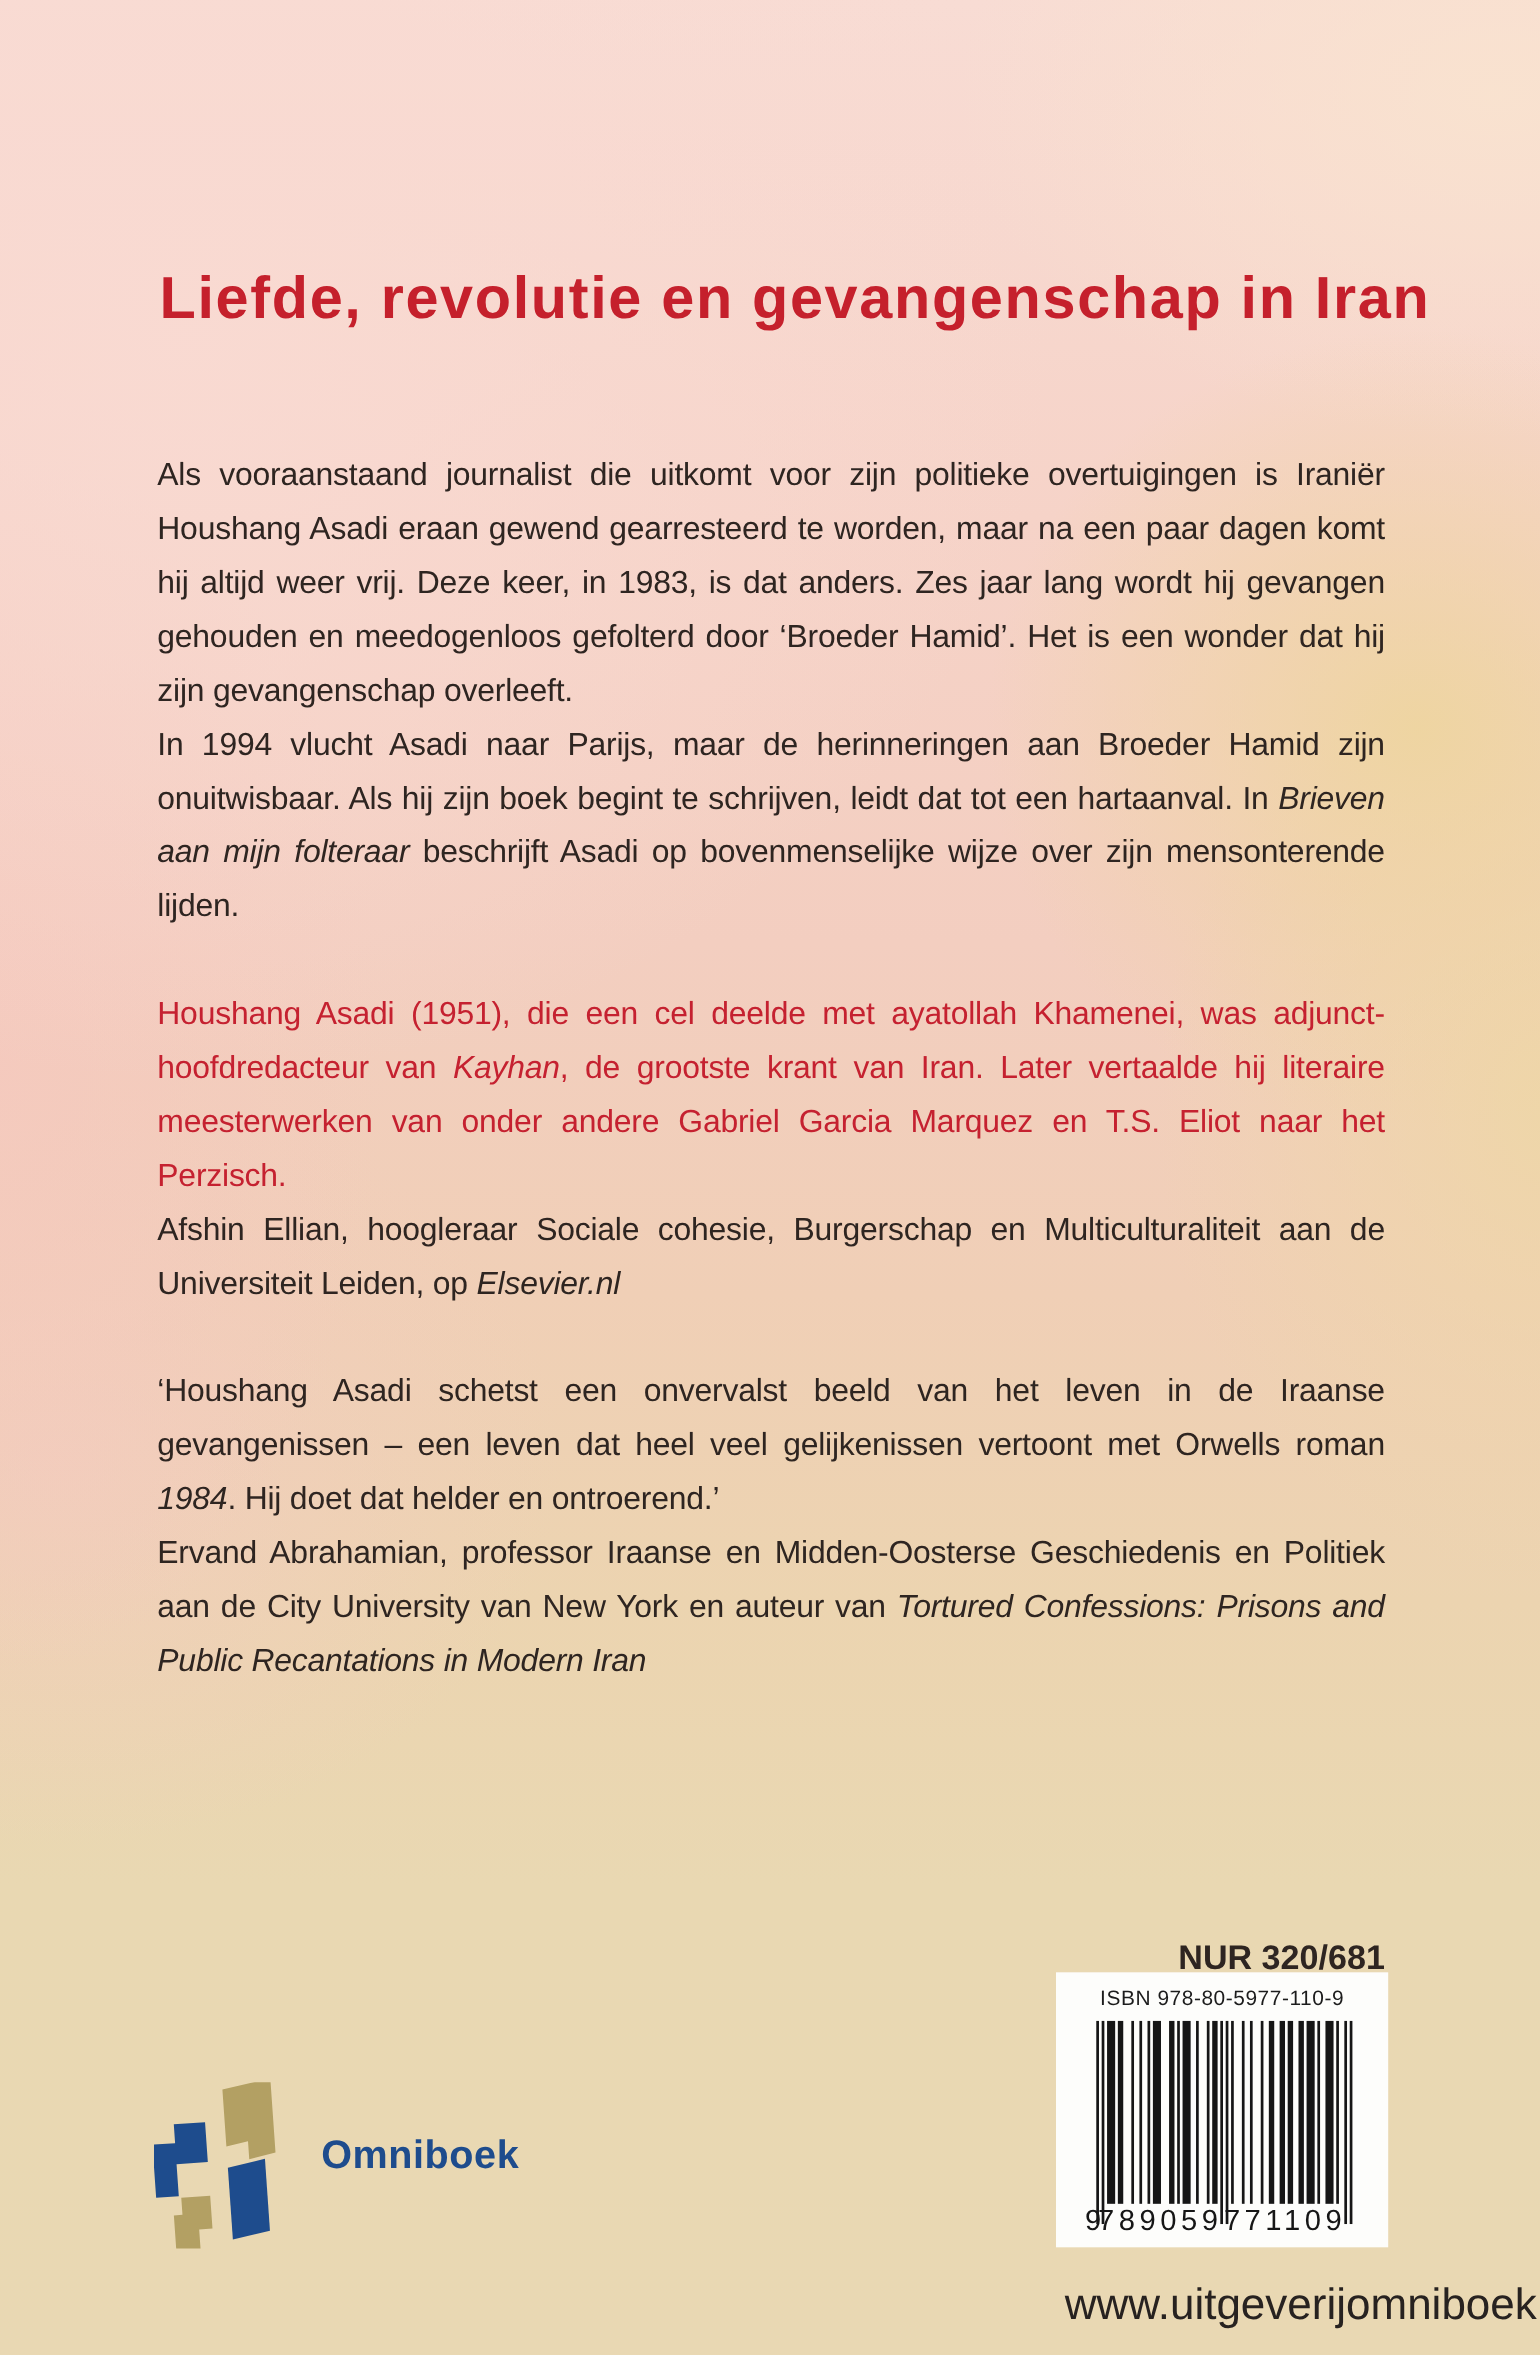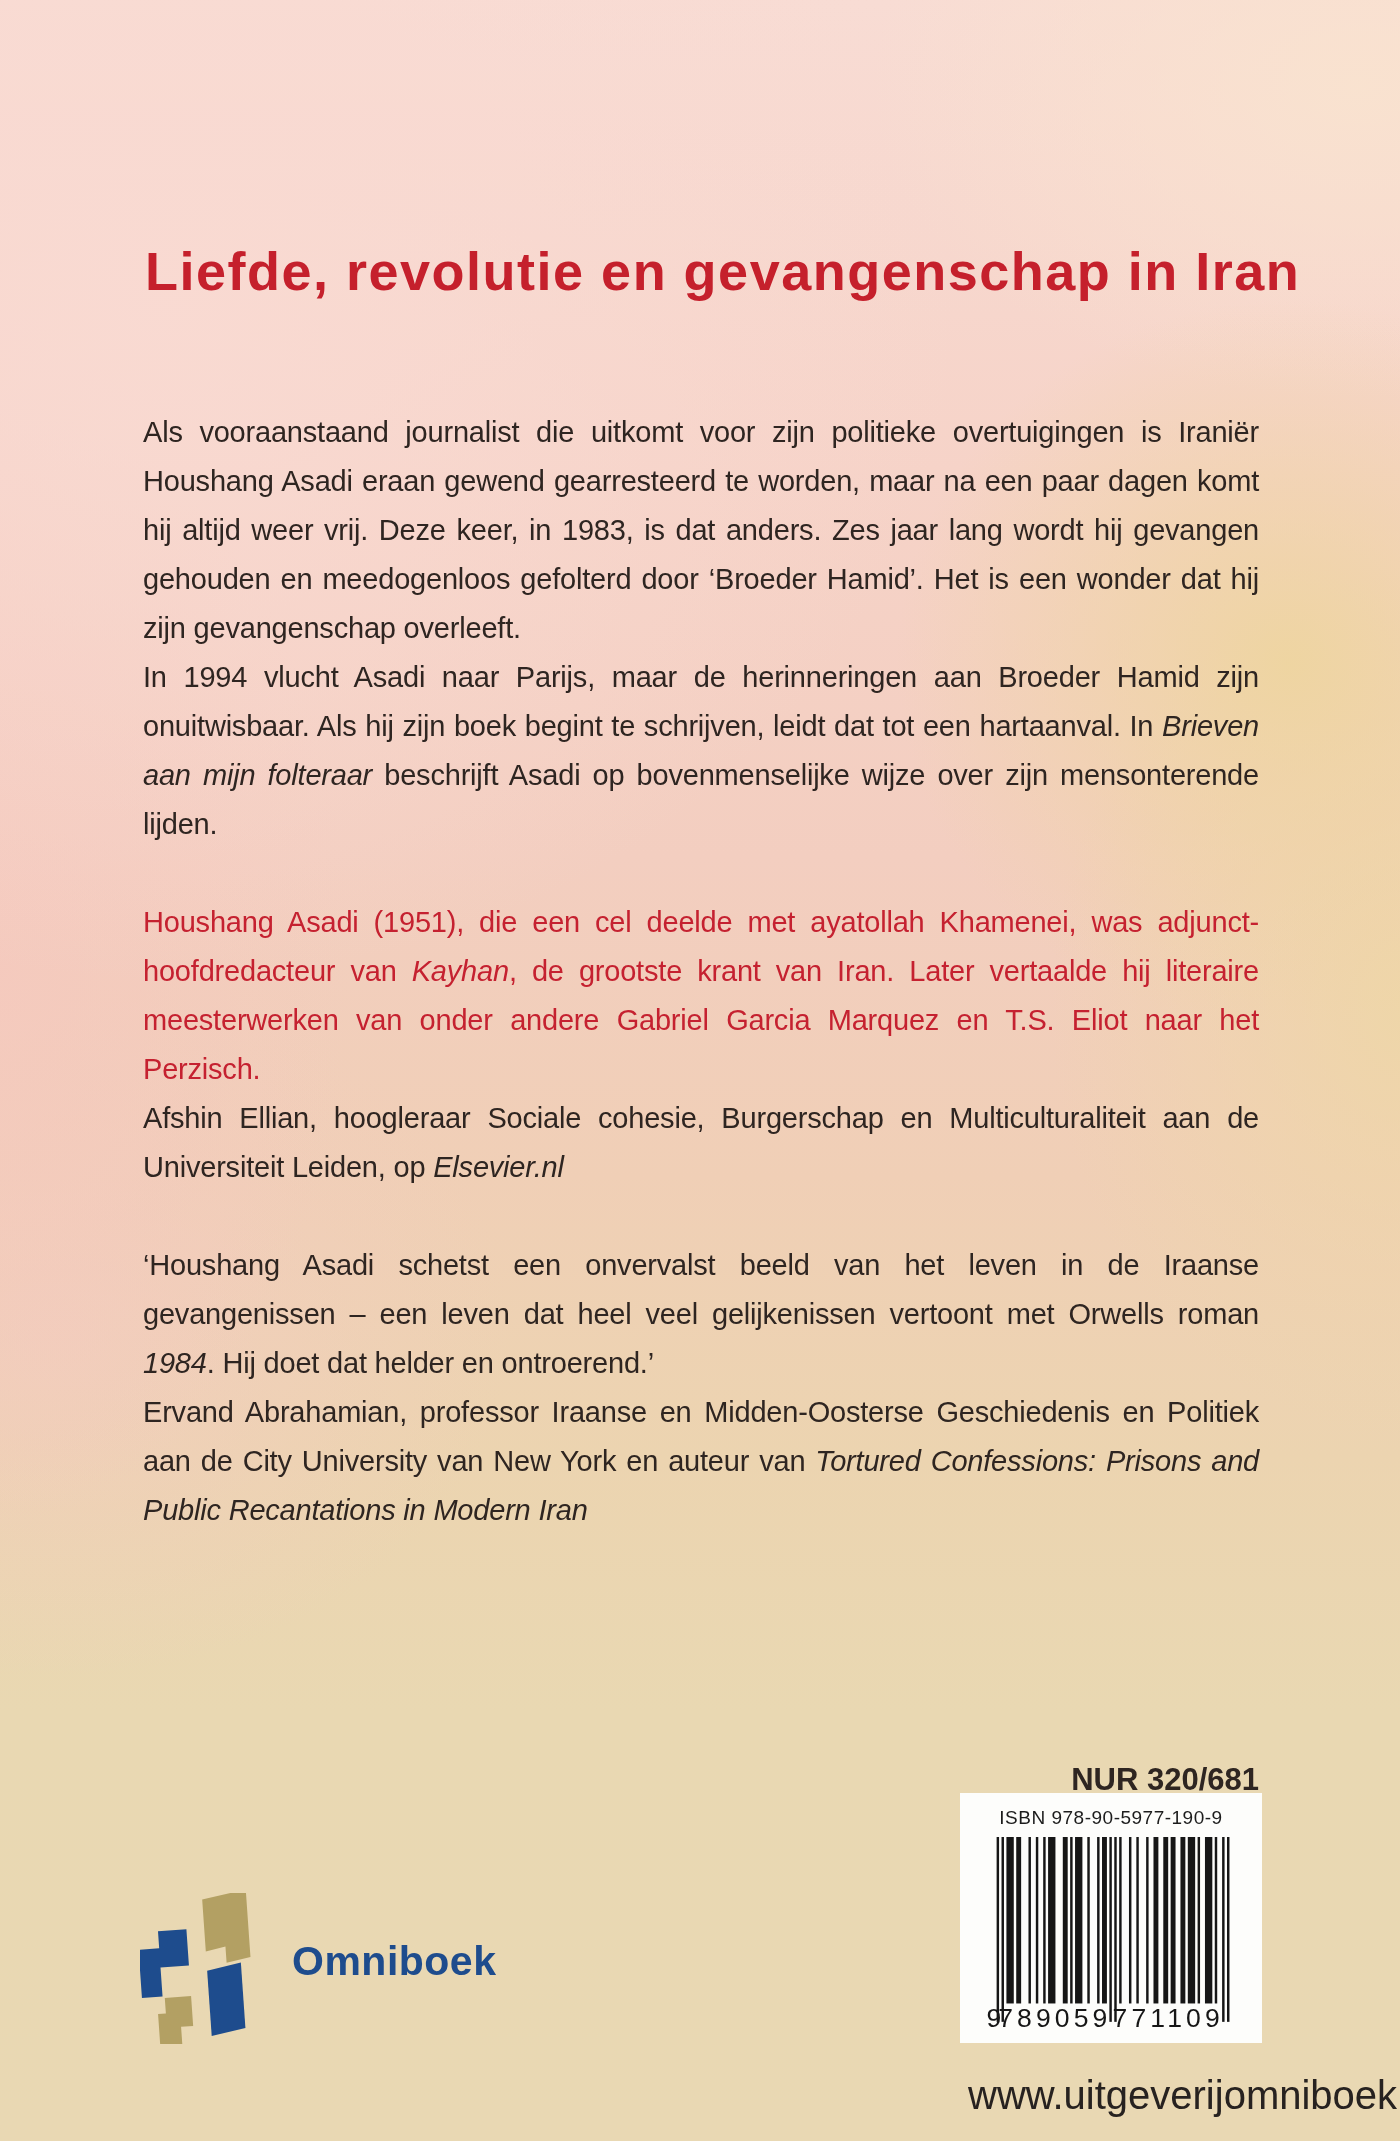--- a/index.html
+++ b/index.html
@@ -43,21 +43,21 @@
   }
   .barcode-svg{display:block;margin:8px auto 0 auto;}
   .website{
     position:absolute;left:950px;top:2055px;width:322px;margin:18px;
     text-align:left;font-size:40px;color:#272220;
   }
   .logo{position:absolute;left:140px;top:1893px;width:420px;height:160px;}
   .logo-mark{position:absolute;left:0;top:0;}
   .logo-word{
     position:absolute;left:152px;top:45px;margin:0;
-    font-size:41px;font-weight:bold;letter-spacing:.5px;color:#1e4c8d;
+    font-size:36px;font-weight:bold;letter-spacing:.5px;color:#1e4c8d;
   }
 </style>
 </head>
 <body>
 
 <div class="cover">
 
   <h1 class="title">Liefde, revolutie en gevangenschap in Iran</h1>
 
   <div class="textblock">
@@ -69,21 +69,21 @@
     <p><span>Afshin Ellian, hoogleraar Sociale cohesie, Burgerschap en Multiculturaliteit aan de Universiteit Leiden, op </span><span class="it">Elsevier.nl</span></p>
 
     <p class="gap"><span>‘Houshang Asadi schetst een onvervalst beeld van het leven in de Iraanse gevangenissen – een leven dat heel veel gelijkenissen vertoont met Orwells roman </span><span class="it">1984</span><span>. Hij doet dat helder en ontroerend.’</span></p>
     <p><span>Ervand Abrahamian, professor Iraanse en Midden-Oosterse Geschiedenis en Politiek aan de City University van New York en auteur van </span><span class="it">Tortured Confessions: Prisons and Public Recantations in Modern Iran</span></p>
 
   </div>
 
   <p class="nur">NUR 320/681</p>
 
   <div class="barcode-panel">
-    <p class="isbn-label">ISBN 978-90-5977-190-9</p>
+    <p class="isbn-label">ISBN 978-80-5977-110-9</p>
     <svg class="barcode-svg" width="250" height="192" viewBox="0 0 244 188">
       <g fill="#161616">
 
         <rect x="10" y="0" width="2.4" height="181"></rect>
         <rect x="14.8" y="0" width="2.4" height="181"></rect>
         <rect x="120.4" y="0" width="2.4" height="181"></rect>
         <rect x="125.2" y="0" width="2.4" height="181"></rect>
         <rect x="230.8" y="0" width="2.4" height="181"></rect>
         <rect x="235.6" y="0" width="2.4" height="181"></rect>
 

